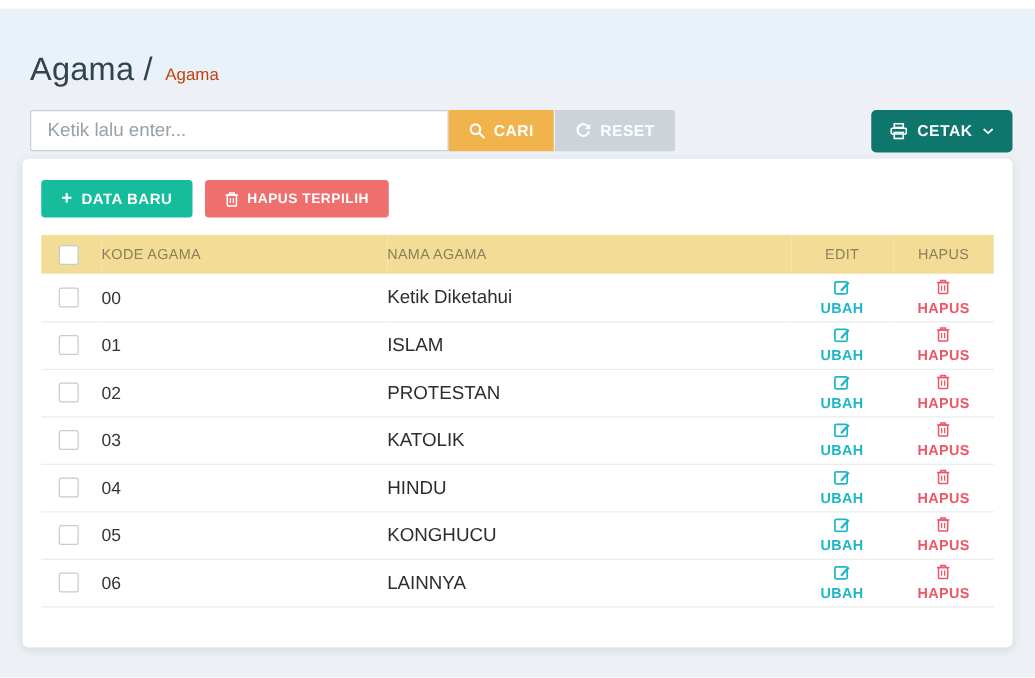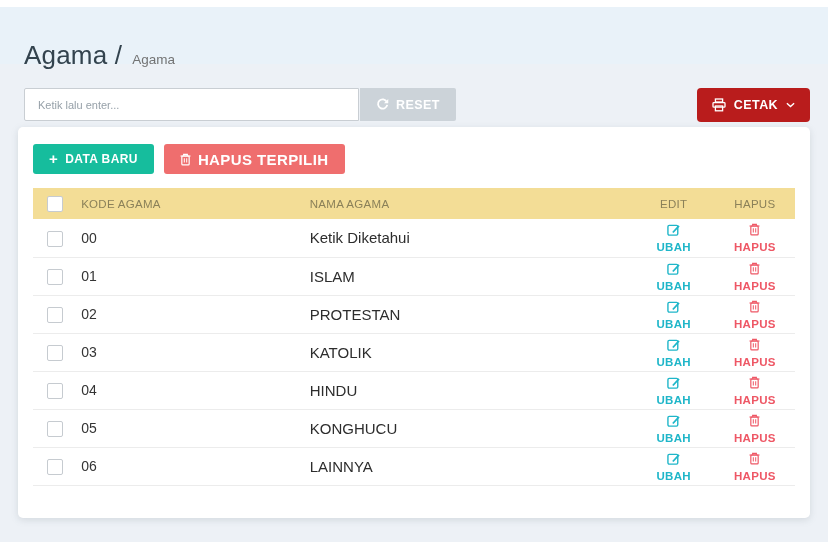--- a/index.html
+++ b/index.html
@@ -11,56 +11,56 @@
     overflow: hidden;
   }
   .top-strip { height: 7px; background: #ffffff; }
   .page-header {
     height: 57px; background: #e9f2f9;
     display: flex; align-items: center;
     padding: 0 24px;
   }
   .title-wrap { display: flex; align-items: baseline; gap: 10px; margin-top: 40px; }
   .page-title { font-size: 26px; color: #33434e; font-weight: 400; letter-spacing: .2px; }
-  .breadcrumb-link { font-size: 13.5px; color: #737373; font-weight: 400; cursor: pointer; }
+  .breadcrumb-link { font-size: 13.5px; color: #c2410c; font-weight: 400; cursor: pointer; }
 
   
   .toolbar {
     display: flex; align-items: stretch;
     margin: 24px 18px 0 24px; height: 33px;
   }
   .search-input {
     width: 335px; border: 1px solid #c9ced3; border-radius: 2px 0 0 2px;
-    padding: 0 13px; font-size: 11px; color: #4a5562; background: #fff; outline: none;
+    padding: 0 13px; font-size: 15px; color: #4a5562; background: #fff; outline: none;
     font-family: "Liberation Sans", sans-serif;
   }
   .search-input::placeholder { color: #97a1a9; }
   .btn {
     display: inline-flex; align-items: center; justify-content: center; gap: 7px;
     color: #fff; font-weight: bold; font-size: 12.5px; letter-spacing: .4px;
     padding: 0 16px; border: none; cursor: pointer; white-space: nowrap;
     font-family: "Liberation Sans", sans-serif;
   }
   .btn-cari  { background: #f1b44c; border-radius: 0; }
   .btn-reset { background: #ccd3d9; margin-left: 1px; border-radius: 0 2px 2px 0; text-align: center; }
   .btn-cetak {
-    margin-left: auto; background: #b91c1c; border-radius: 4px;
+    margin-left: auto; background: #0f766e; border-radius: 4px;
     padding: 0 15px; height: 34px; align-self: center; gap: 8px;
   }
   .icon { display: inline-block; line-height: 0; }
 
   
   .card {
     margin: 6px 18px 0; background: #fff; border-radius: 5px;
     box-shadow: 0 2px 7px rgba(120,130,140,.22);
     padding: 17px 15px 0; height: 391px;
   }
   .action-row { display: flex; gap: 10px; margin-bottom: 14px; }
   .btn-add { background: #16bd9d; border-radius: 3px; height: 30px; font-size: 12px; }
-  .btn-del { background: #ef6e6e; border-radius: 3px; height: 30px; font-size: 15px; }
+  .btn-del { background: #ef6e6e; border-radius: 3px; height: 30px; font-size: 11px; }
   .plus-glyph { font-size: 15px; font-weight: bold; line-height: 1; margin-top: -1px; }
 
   
   table { width: 100%; border-collapse: collapse; table-layout: fixed; }
   thead tr { background: #f3dd96; height: 31px; margin-top: 36px; }
   th {
     font-size: 11.5px; color: #8b8159; font-weight: normal;
     text-align: left; letter-spacing: .3px; padding: 0;
   }
   th.center { text-align: center; }
@@ -88,20 +88,29 @@
 
 <div class="page-header">
   <div class="title-wrap">
     <span class="page-title">Agama /</span>
     <span class="breadcrumb-link">Agama</span>
   </div>
 </div>
 
 <div class="toolbar">
   <input class="search-input" type="text" placeholder="Ketik lalu enter..." style="">
+  <button class="btn btn-cari">
+    <span class="icon">
+      <svg width="13" height="13" viewBox="0 0 14 14">
+          <circle cx="5.8" cy="5.8" r="4.1" fill="none" stroke="currentColor" stroke-width="1.9"></circle>
+          <line x1="9" y1="9" x2="13" y2="13" stroke="currentColor" stroke-width="1.9" stroke-linecap="round"></line>
+        </svg>
+    </span>
+    <span>CARI</span>
+  </button>
   <button class="btn btn-reset">
     <span class="icon">
       <svg width="13" height="13" viewBox="0 0 14 14">
           <path d="M11.6 4.1 A5 5 0 1 0 12.1 7.4" fill="none" stroke="currentColor" stroke-width="1.9"></path>
           <polygon points="13.2,1 13.2,5.6 8.6,5.6" fill="currentColor"></polygon>
         </svg>
     </span>
     <span>RESET</span>
   </button>
   <button class="btn btn-cetak">

